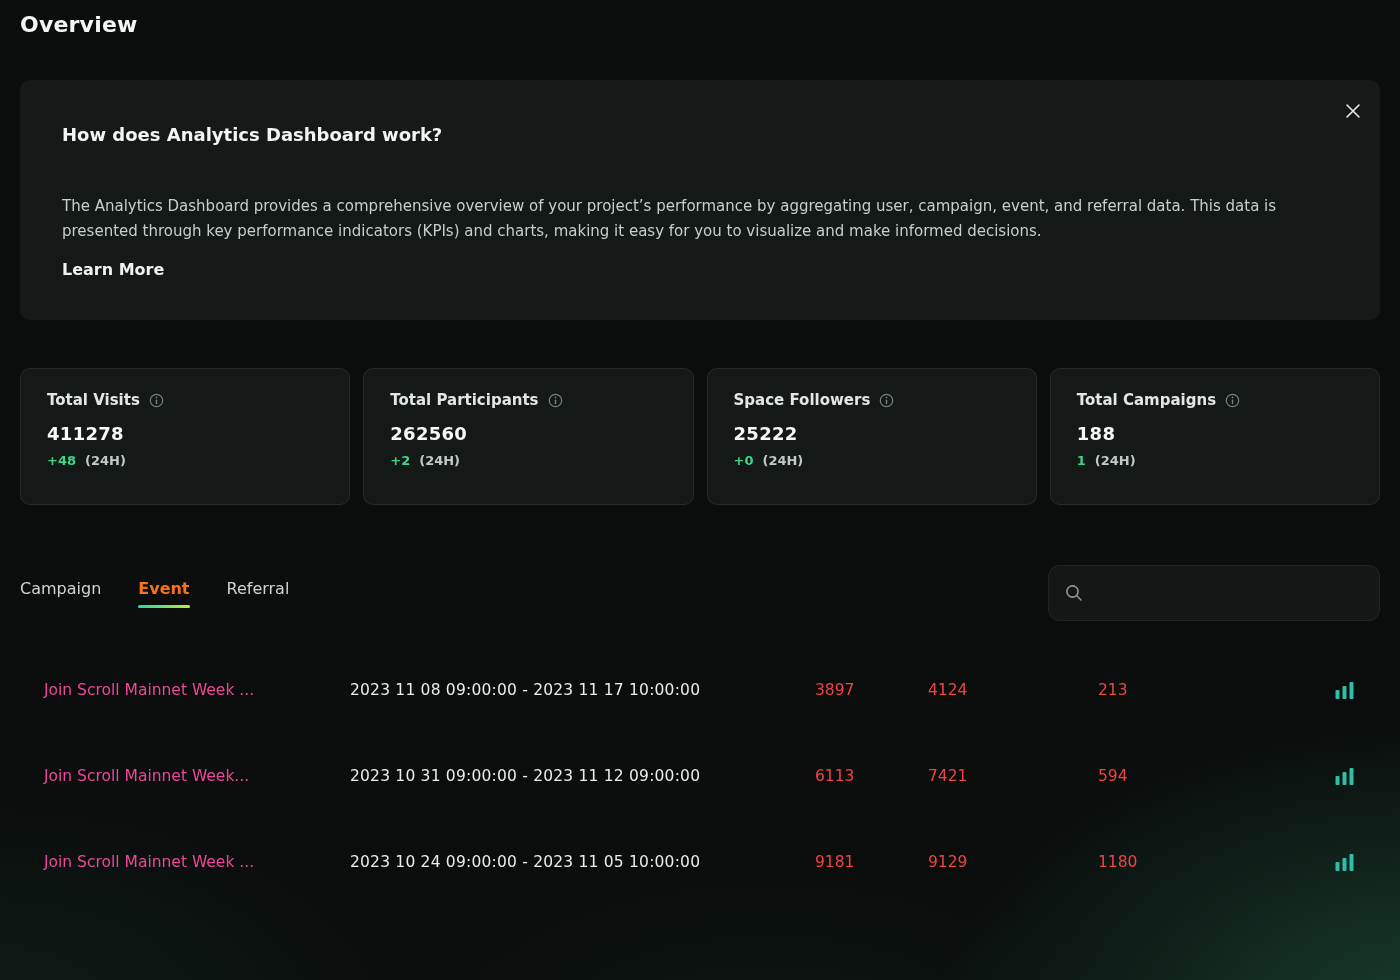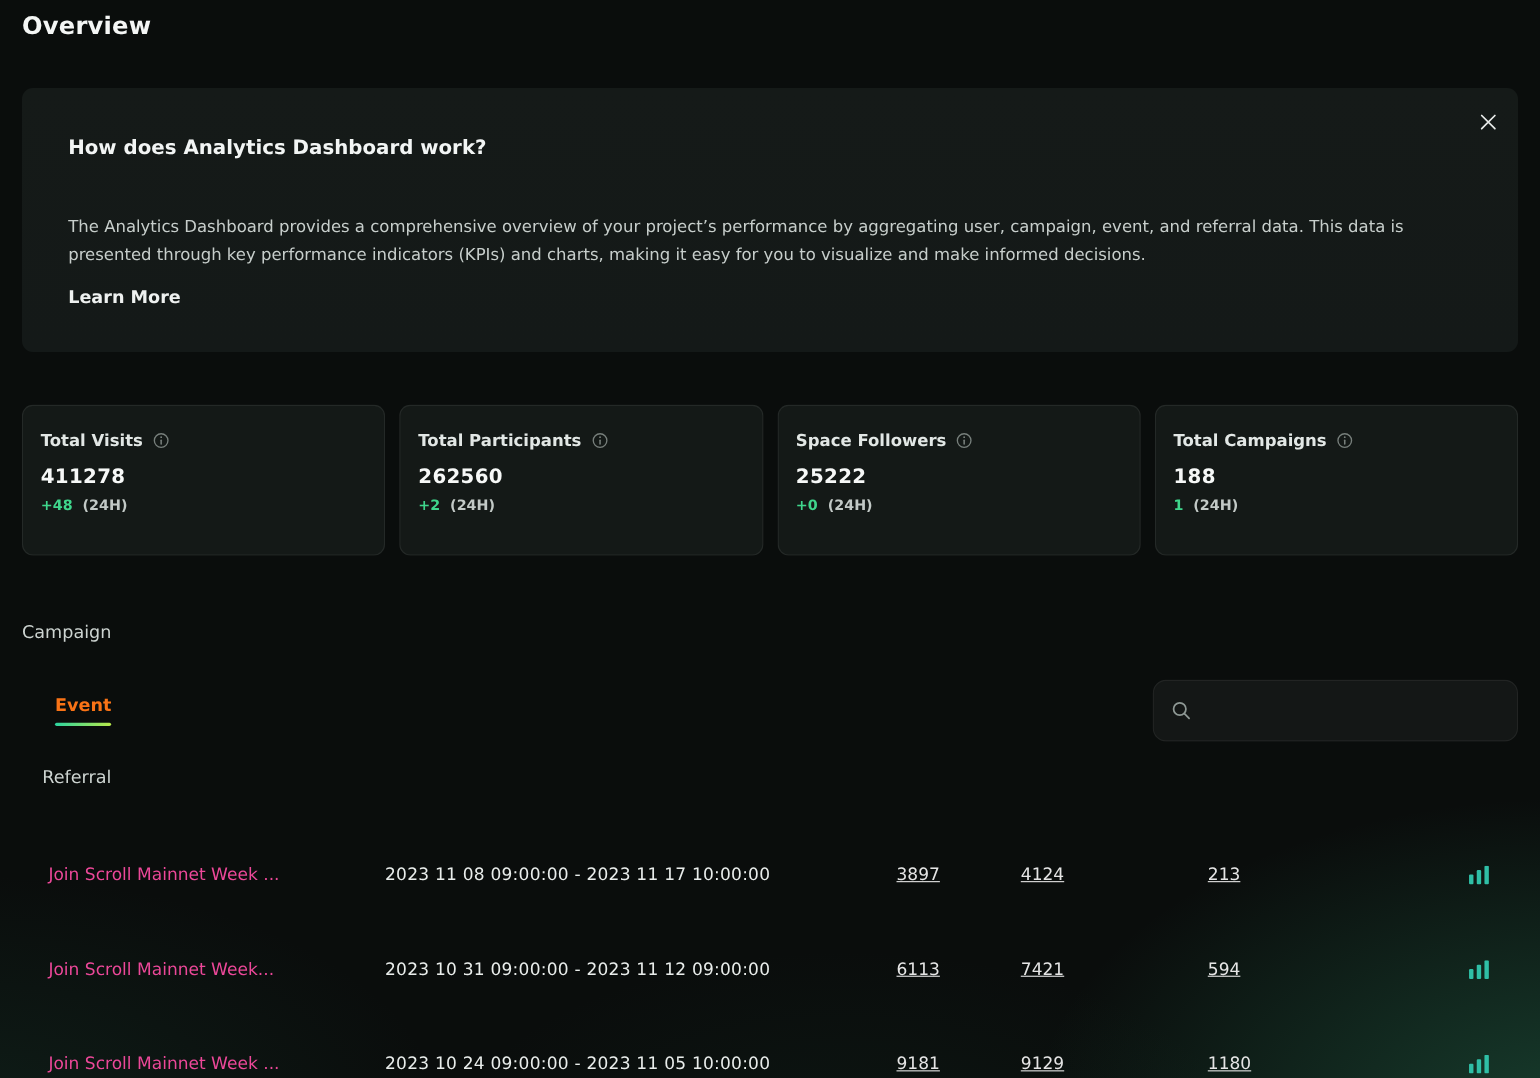--- a/index.html
+++ b/index.html
@@ -73,21 +73,21 @@
     gap: 13px;
     margin-top: 48px;
   }
   .kpi-card {
     flex: 1;
     height: 137px;
     background: #14191780;
     background-color: #141917;
     border: 1px solid rgba(255, 255, 255, 0.07);
     border-radius: 10px;
-    padding: 22px 16px;
+    padding: 22px 26px;
   }
   .kpi-label-row {
     display: flex;
     align-items: center;
     gap: 9px;
   }
   .kpi-label {
     font-size: 15px;
     font-weight: 600;
     color: #e2e7e5;
@@ -114,21 +114,21 @@
   .kpi-delta { color: #3fd68c; font-weight: 600; }
   .kpi-period { color: #c2c9c6; font-weight: 600; }
 
   
   .controls-row {
     display: flex;
     align-items: center;
     justify-content: space-between;
     margin-top: 60px;
   }
-  .tabs { display: flex; gap: 37px; align-items: flex-end; flex-direction: column; }
+  .tabs { display: flex; gap: 37px; align-items: flex-end; }
   .tab {
     font-size: 16px;
     color: #cdd4d1;
     cursor: pointer;
     padding-bottom: 10px;
     position: relative;
     font-weight: 400;
   }
   .tab.active { color: #f97316; font-weight: 700; }
   .tab.active::after {
@@ -182,21 +182,21 @@
   .t-row {
     height: 86px;
     font-size: 15.5px;
     color: #e6eae8;
   }
   .cell-name {
     color: #ec4899;
     cursor: pointer;
   }
   .cell-duration { color: #e9edeb; letter-spacing: 0.2px; }
-  .cell-num { color: #e5e5e5; text-decoration: underline; }
+  .cell-num { color: #ef4444; }
   .cell-analytics { display: flex; justify-content: flex-end; }
   .chart-icon-btn {
     cursor: pointer;
     display: inline-flex;
     padding: 2px;
   }
 
   svg { display: block; }
 </style>
 </head>

